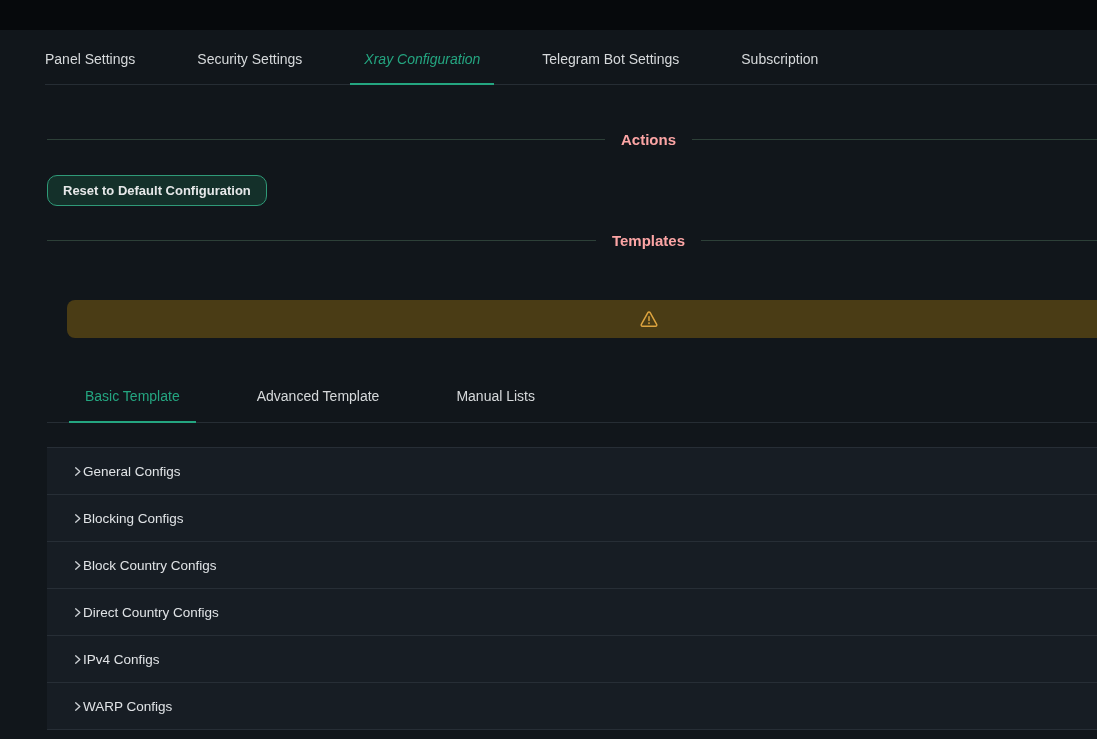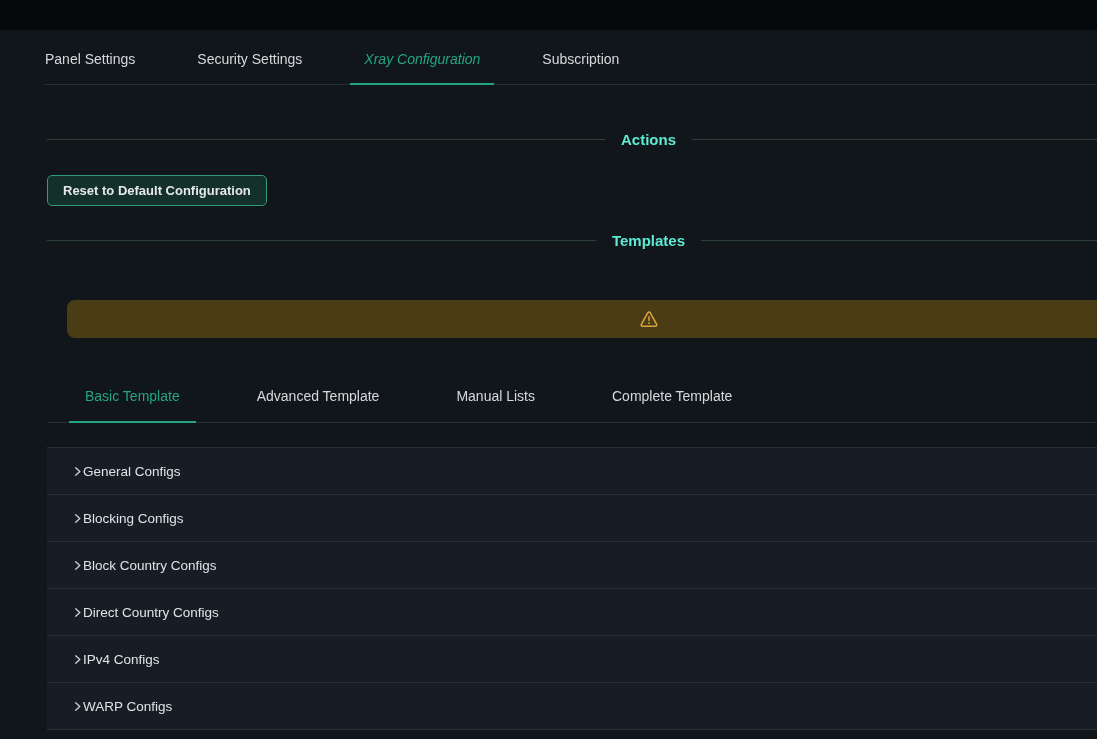--- a/index.html
+++ b/index.html
@@ -54,34 +54,34 @@
   }
   .divider .line {
     flex: 1;
     height: 1px;
     background: #2d4038;
   }
   .divider .divider-text {
     padding: 0 16px;
     font-size: 15px;
     font-weight: bold;
-    color: #5eead4;
+    color: #fca5a5;
     white-space: nowrap;
   }
   .divider.actions-pos { margin-top: 44px; }
   .divider.templates-pos { margin-top: 24px; }
 
   
   .reset-btn {
     margin-top: 26px;
     height: 31px;
     padding: 0 15px;
     background: #14302a;
     border: 1px solid #2f9a78;
-    border-radius: 5px;
+    border-radius: 10px;
     color: #e6e8e9;
     font-size: 13px;
     font-weight: bold;
     font-family: "Liberation Sans", sans-serif;
     cursor: pointer;
     display: inline-block;
   }
 
   
   .alert {
@@ -155,20 +155,21 @@
 
 <div class="top-strip"></div>
 
 <div class="content">
 
   
   <div class="main-tabs">
     <div class="main-tab">Panel Settings</div>
     <div class="main-tab">Security Settings</div>
     <div class="main-tab active">Xray Configuration</div>
+    <div class="main-tab">Telegram Bot Settings</div>
     <div class="main-tab">Subscription</div>
   </div>
 
   
   <div class="divider actions-pos">
     <span class="line"></span>
     <span class="divider-text">Actions</span>
     <span class="line"></span>
   </div>
 
@@ -191,21 +192,20 @@
         <circle cx="12" cy="17.6" r="0.4" fill="#dda43f"></circle>
       </svg>
     </span>
   </div>
 
   
   <div class="template-tabs">
     <div class="template-tab active">Basic Template</div>
     <div class="template-tab">Advanced Template</div>
     <div class="template-tab">Manual Lists</div>
-    <div class="template-tab">Complete Template</div>
   </div>
 
   
   <div class="accordion">
 
     <div class="acc-row">
       <span class="acc-chevron">
         <svg width="11" height="11" viewBox="0 0 24 24" fill="none" stroke="#cdd1d5" stroke-width="3" stroke-linecap="round" stroke-linejoin="round">
             <polyline points="8,4 17,12 8,20"></polyline>
           </svg>

